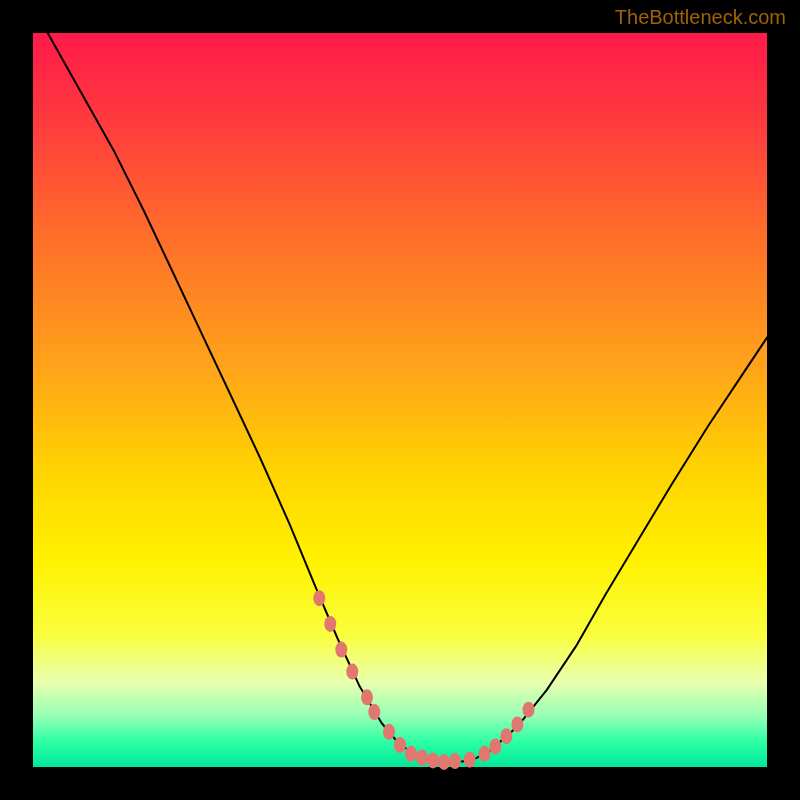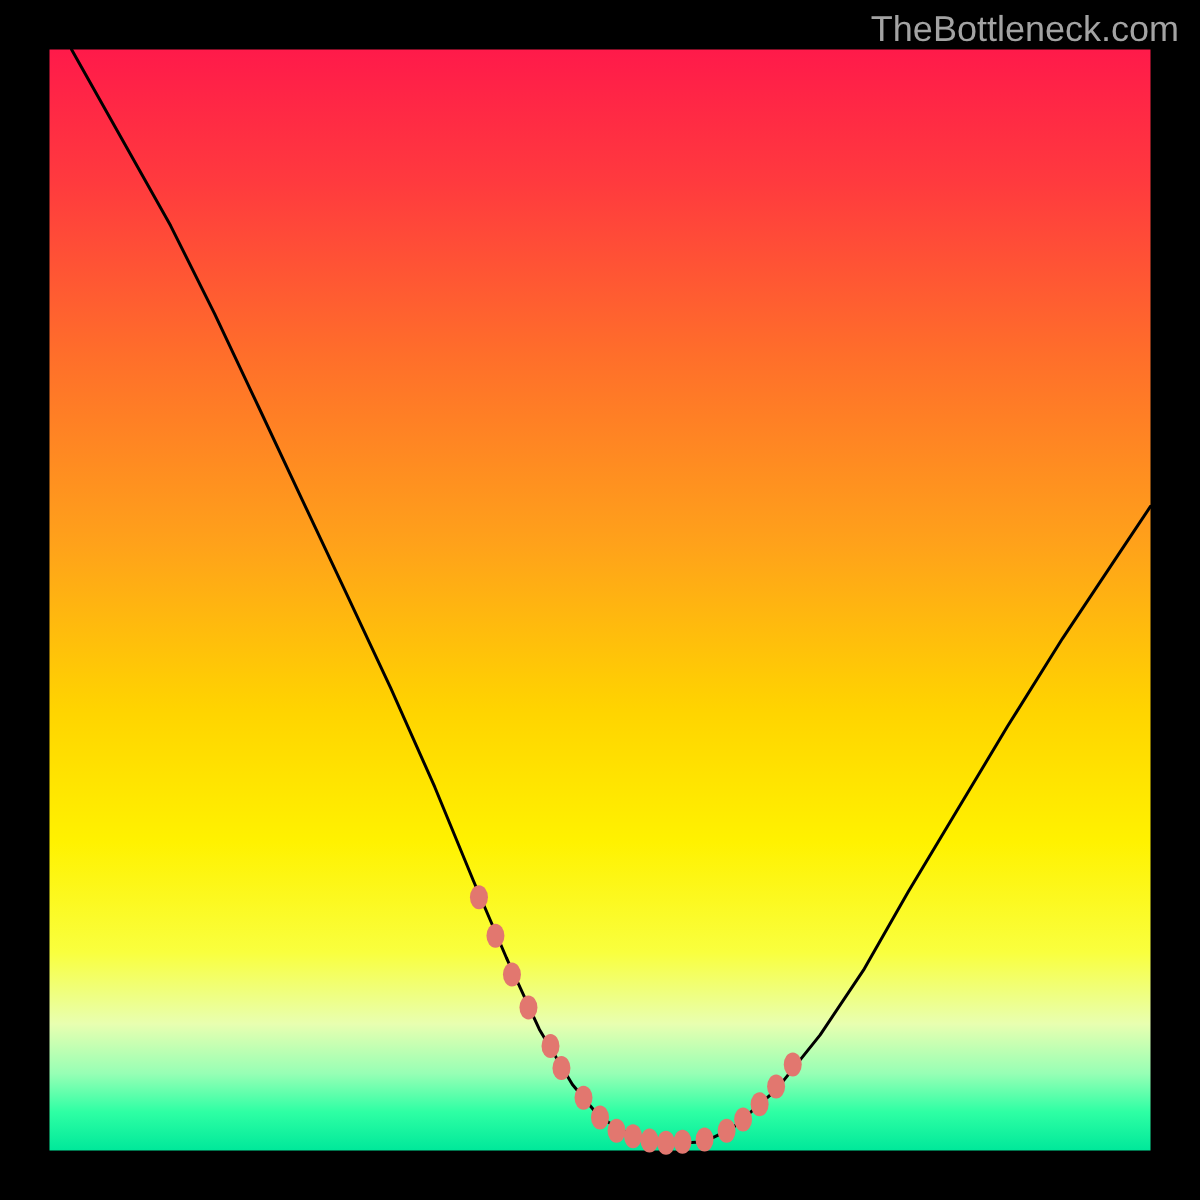--- a/index.html
+++ b/index.html
@@ -13,22 +13,22 @@
   .chart-container {
     position: relative;
     width: 800px;
     height: 800px;
   }
   .watermark {
     position: absolute;
     top: 6px;
     right: 14px;
     font-family: Arial, Helvetica, sans-serif;
-    font-size: 24px;
-    color: #a3a3a3;
+    font-size: 20px;
+    color: #a16207;
     z-index: 10;
     font-weight: 500;
   }
   svg.plot {
     position: absolute;
     left: 0;
     top: 0;
   }
 </style>
 </head>

